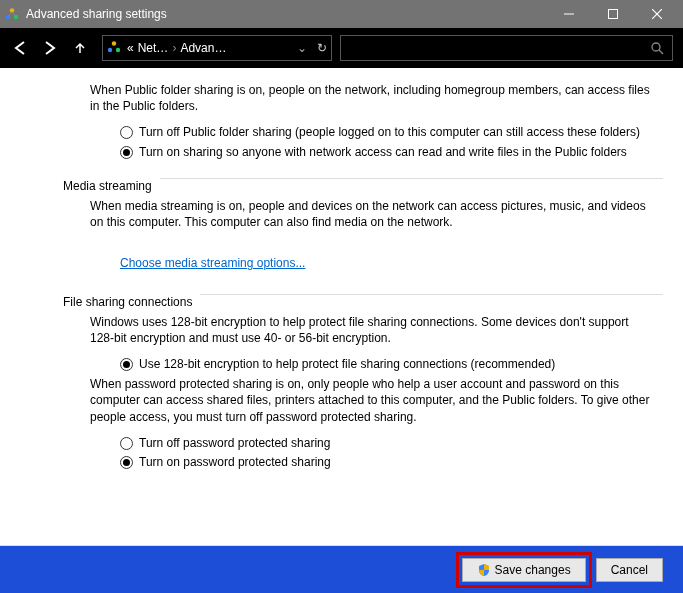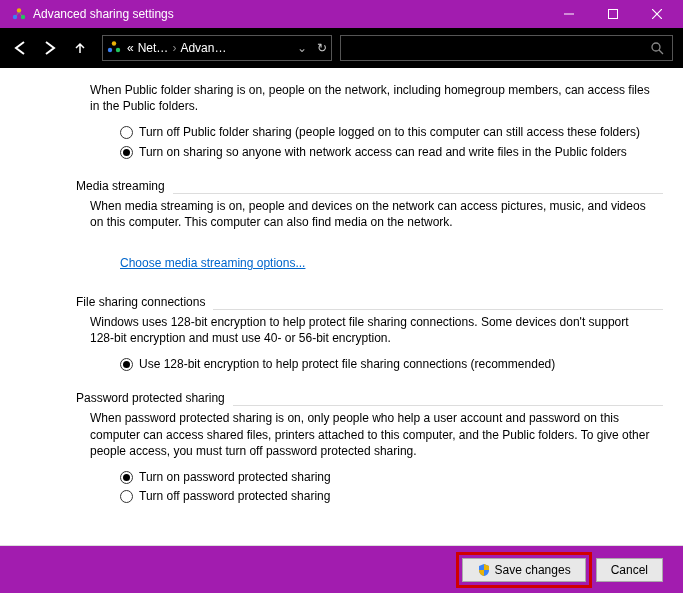--- a/index.html
+++ b/index.html
@@ -7,25 +7,25 @@
       width: 683px;
       height: 593px;
       font-family: "Segoe UI", Tahoma, sans-serif;
       font-size: 12px;
       background: #fff;
       overflow: hidden;
       position: relative;
     }
     .titlebar {
       height: 28px;
-      background: #a21caf;
+      background: #737373;
       color: #fff;
       display: flex;
       align-items: center;
-      padding: 0 4px 0 11px;
+      padding: 0 4px 0 4px;
     }
     .titlebar .app-icon {
       width: 16px; height: 16px;
       margin-right: 6px;
       display: flex; align-items: center; justify-content: center;
     }
     .titlebar .title { flex: 1; font-size: 12px; }
     .win-controls { display: flex; }
     .win-btn {
       width: 44px; height: 28px;
@@ -88,41 +88,41 @@
     .radio {
       width: 13px; height: 13px; border: 1px solid #333;
       border-radius: 50%; margin-right: 6px; margin-top: 2px;
       flex-shrink: 0; position: relative;
     }
     .radio.selected::after {
       content: ""; position: absolute; width: 7px; height: 7px;
       background: #000; border-radius: 50%; top: 2px; left: 2px;
     }
     .section-header {
-      display: flex; align-items: flex-end;
-      margin: 18px 0 2px 16px;
+      display: flex; align-items: flex-start;
+      margin: 18px 0 2px 3px;
     }
     .section-header span { white-space: nowrap; }
     .section-line {
       flex: 1; height: 1px; background: #ddd; margin-left: 8px;
     }
     .link {
       color: #0066cc; text-decoration: underline;
       margin: 15px 0 4px 60px; display: inline-block;
     }
     .footer {
       position: absolute; bottom: 0; left: 0; right: 0;
       height: 48px;
       border-top: 1px solid #ddd;
       display: flex;
       align-items: center;
       justify-content: flex-end;
       padding: 0 20px;
       gap: 10px;
-      background: #a21caf;
+      background: #1d4ed8;
     }
     .btn {
       height: 24px; padding: 0 14px;
       border: 1px solid #aaa;
       background: #e8e8e8;
       font-size: 12px;
       display: flex; align-items: center; gap: 4px;
       cursor: pointer;
     }
     .btn.primary {
@@ -232,32 +232,28 @@
   <div class="section-header">
     <span>File sharing connections</span>
     <div class="section-line"></div>
   </div>
   <p class="desc">Windows uses 128-bit encryption to help protect file sharing connections. Some devices don't support 128-bit encryption and must use 40- or 56-bit encryption.</p>
   <div class="radio-row">
     <span class="radio selected"></span>
     <span>Use 128-bit encryption to help protect file sharing connections (recommended)</span>
   </div>
 
-  <div class="section-header">
-    <span>Password protected sharing</span>
-    <div class="section-line"></div>
-  </div>
   <p class="desc">When password protected sharing is on, only people who help a user account and password on this computer can access shared files, printers attached to this computer, and the Public folders. To give other people access, you must turn off password protected sharing.</p>
+  <div class="radio-row">
+    <span class="radio"></span>
+    <span>Turn off password protected sharing</span>
+  </div>
   <div class="radio-row">
     <span class="radio selected"></span>
     <span>Turn on password protected sharing</span>
-  </div>
-  <div class="radio-row">
-    <span class="radio"></span>
-    <span>Turn off password protected sharing</span>
   </div>
 
 </div>
 
 <div class="footer">
   <button class="btn primary">
     <span class="shield">
       <svg width="14" height="14" viewBox="0 0 14 14">
         <path d="M7 1 L12 3 L12 7 C12 10 10 12.5 7 13 C4 12.5 2 10 2 7 L2 3 Z" fill="#3b82f6"></path>
         <path d="M7 1 L12 3 L12 7 L7 7 Z" fill="#eab308"></path>

